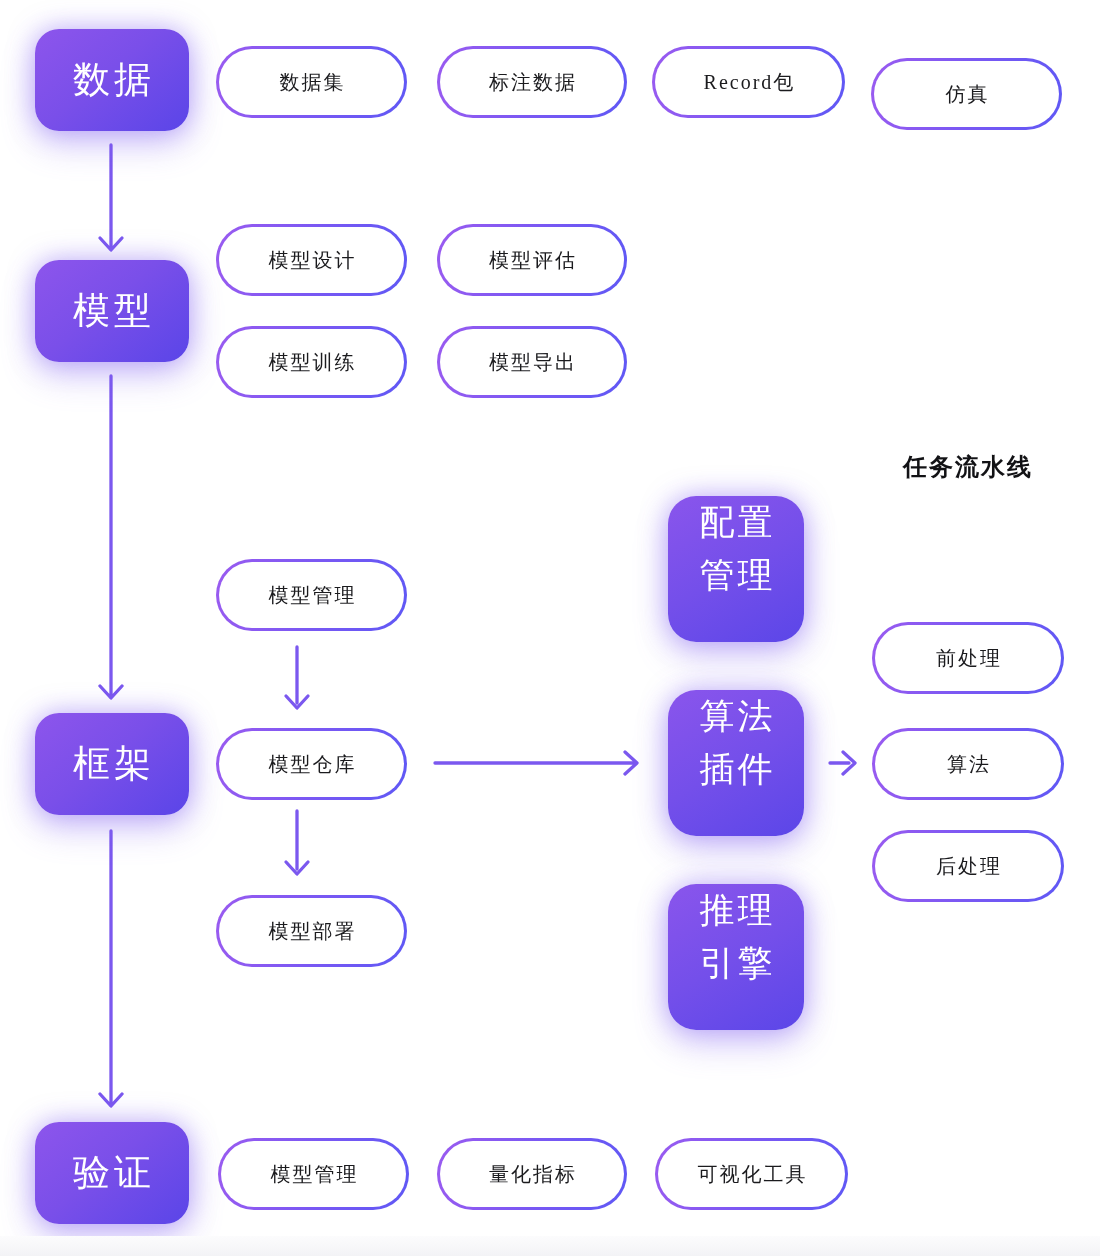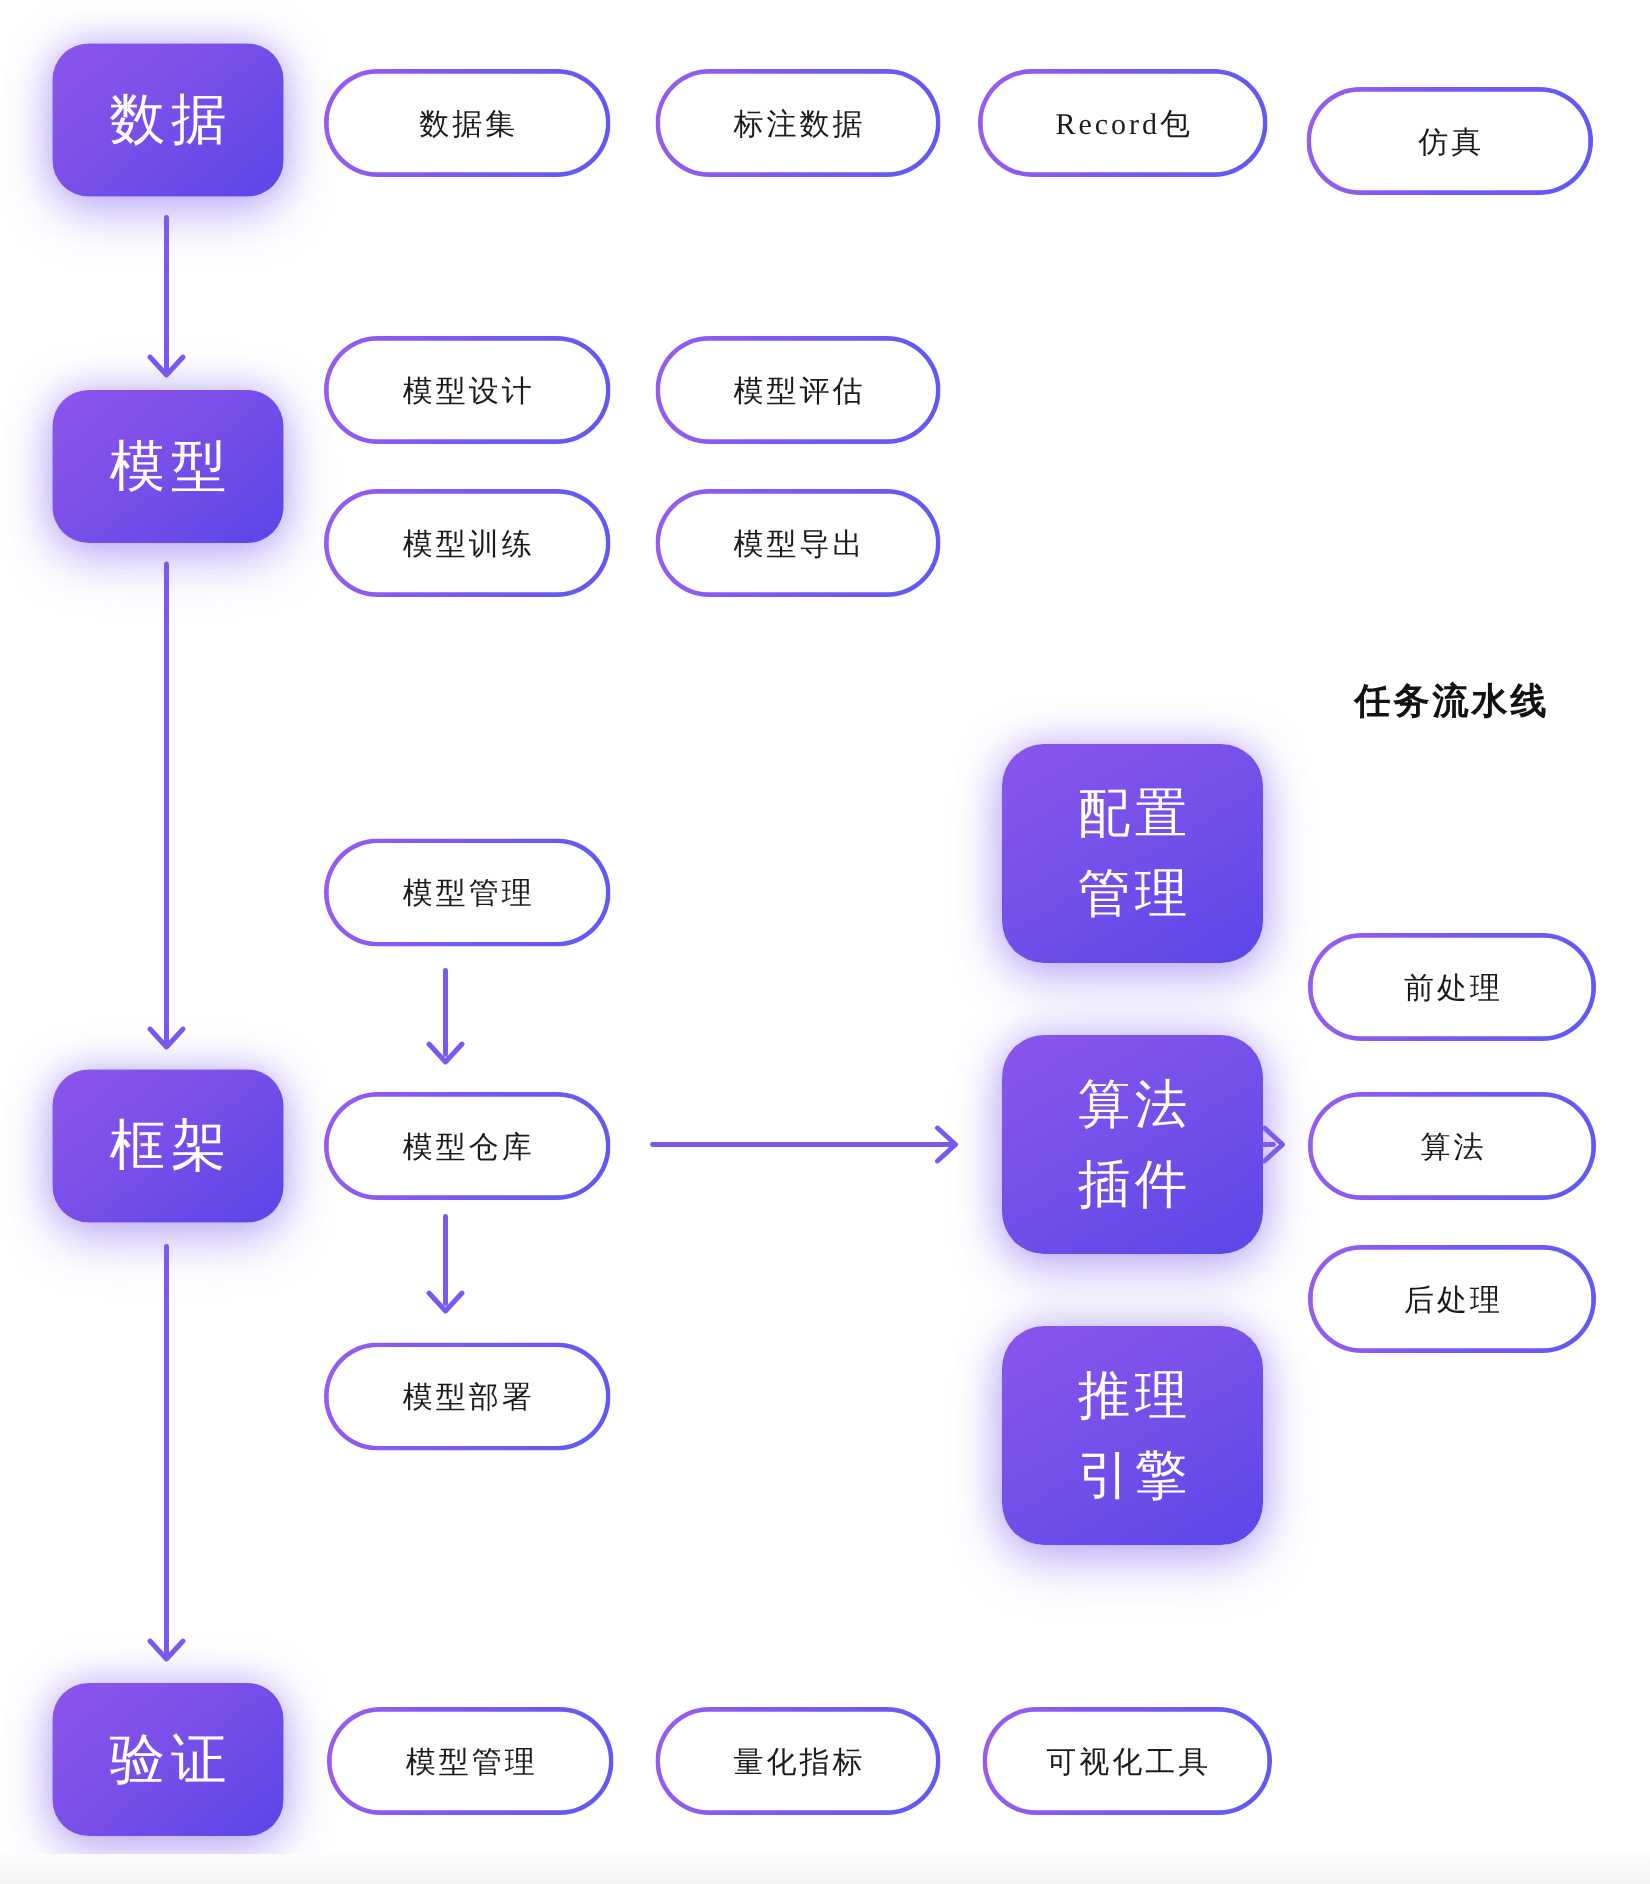--- a/index.html
+++ b/index.html
@@ -10,24 +10,24 @@
   .arrow-layer{position:absolute;left:0;top:0;width:1100px;height:1256px;pointer-events:none;}
   .stage{
     position:absolute;width:154px;height:102px;border-radius:24px;
     background:linear-gradient(140deg,#8D55EC 0%,#7A4FE9 45%,#5A45E8 100%);
     color:#ffffff;font-size:37px;font-weight:500;letter-spacing:4px;
     display:flex;align-items:center;justify-content:center;
     box-shadow:0 0 26px rgba(137,105,243,.50),0 14px 34px rgba(137,105,243,.32);
     text-indent:4px;
   }
   .bigbox{
-    position:absolute;width:174px;height:146px;border-radius:28px;
+    position:absolute;width:136px;height:146px;border-radius:28px;
     background:linear-gradient(150deg,#8A55EC 0%,#744FEA 50%,#5B46E8 100%);
     color:#ffffff;font-size:35px;font-weight:500;letter-spacing:3px;line-height:1.52;
-    display:flex;flex-direction:column;align-items:center;justify-content:center;
+    display:flex;flex-direction:column;align-items:center;
     box-shadow:0 0 26px rgba(137,105,243,.50),0 14px 34px rgba(137,105,243,.32);
     text-indent:3px;
   }
   .pill{
     position:absolute;height:72px;border-radius:36px;box-sizing:border-box;
     border:3px solid transparent;
     background:linear-gradient(#ffffff,#ffffff) padding-box,
                linear-gradient(100deg,#9A5BF0 0%,#7A58F3 50%,#5F58F5 100%) border-box;
     color:#1B1B1E;font-size:20px;font-weight:500;letter-spacing:2px;
     display:flex;align-items:center;justify-content:center;

